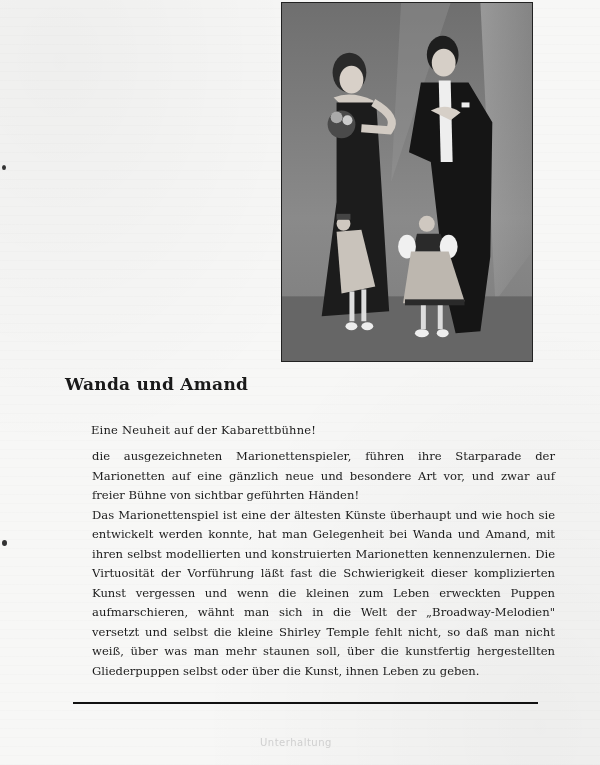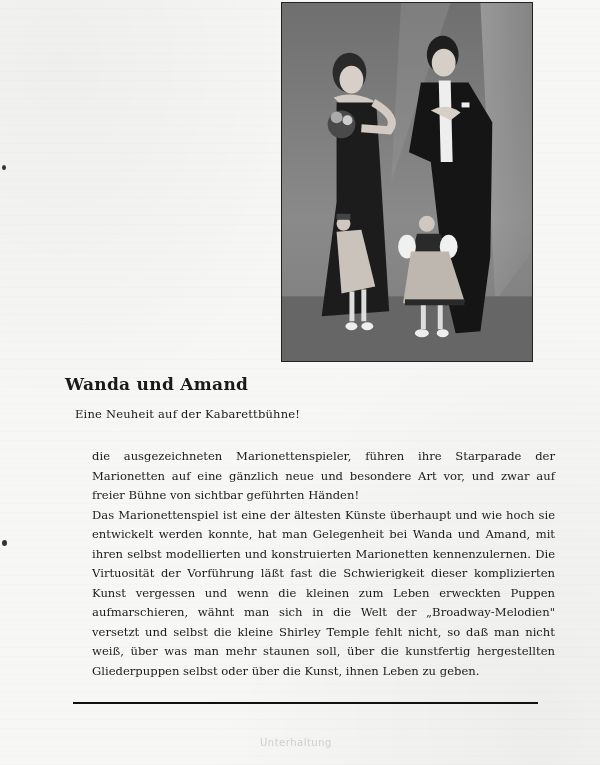--- a/index.html
+++ b/index.html
@@ -30,21 +30,21 @@
     .photo svg { display: block; width: 100%; height: 100%; }
     
     .title {
       position: absolute; left: 65px; top: 374px;
       font-family: "DejaVu Serif", serif;
       font-weight: bold; font-size: 17px; letter-spacing: 0.3px;
       margin: 0;
     }
     .subtitle {
       position: absolute; left: 75px; top: 407px;
-      font-size: 11.5px; margin: 0; letter-spacing: 0.2px;
+      font-size: 11.5px; margin: 16px; letter-spacing: 0.2px;
     }
     .body-text {
       position: absolute; left: 75px; top: 430px; width: 463px;
       font-size: 11.6px; line-height: 19.5px; margin: 17px;
       text-align: justify;
     }
     .body-text p { margin: 0; }
     .rule {
       position: absolute; left: 73px; top: 702px; width: 465px; height: 2px;
       background: #111;

